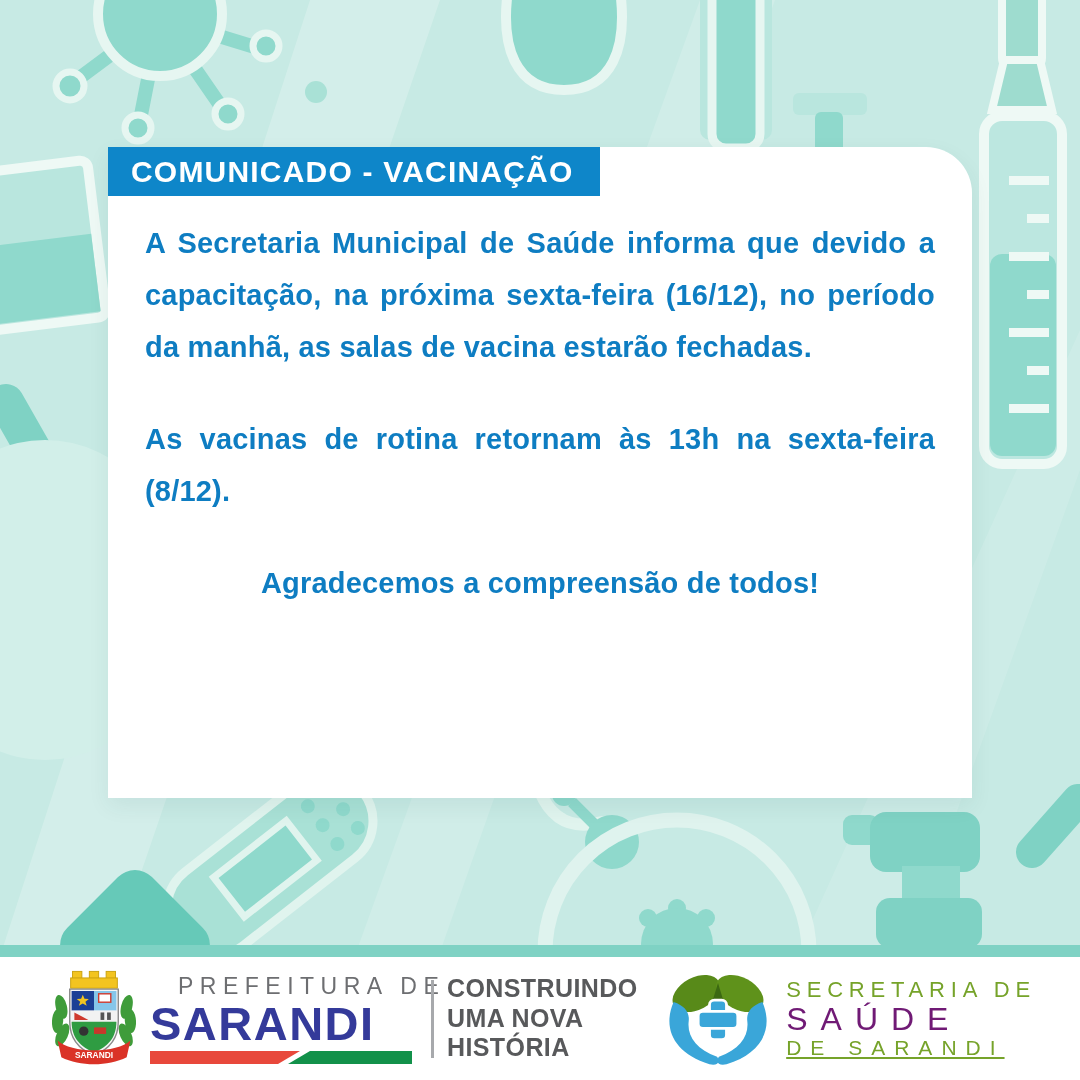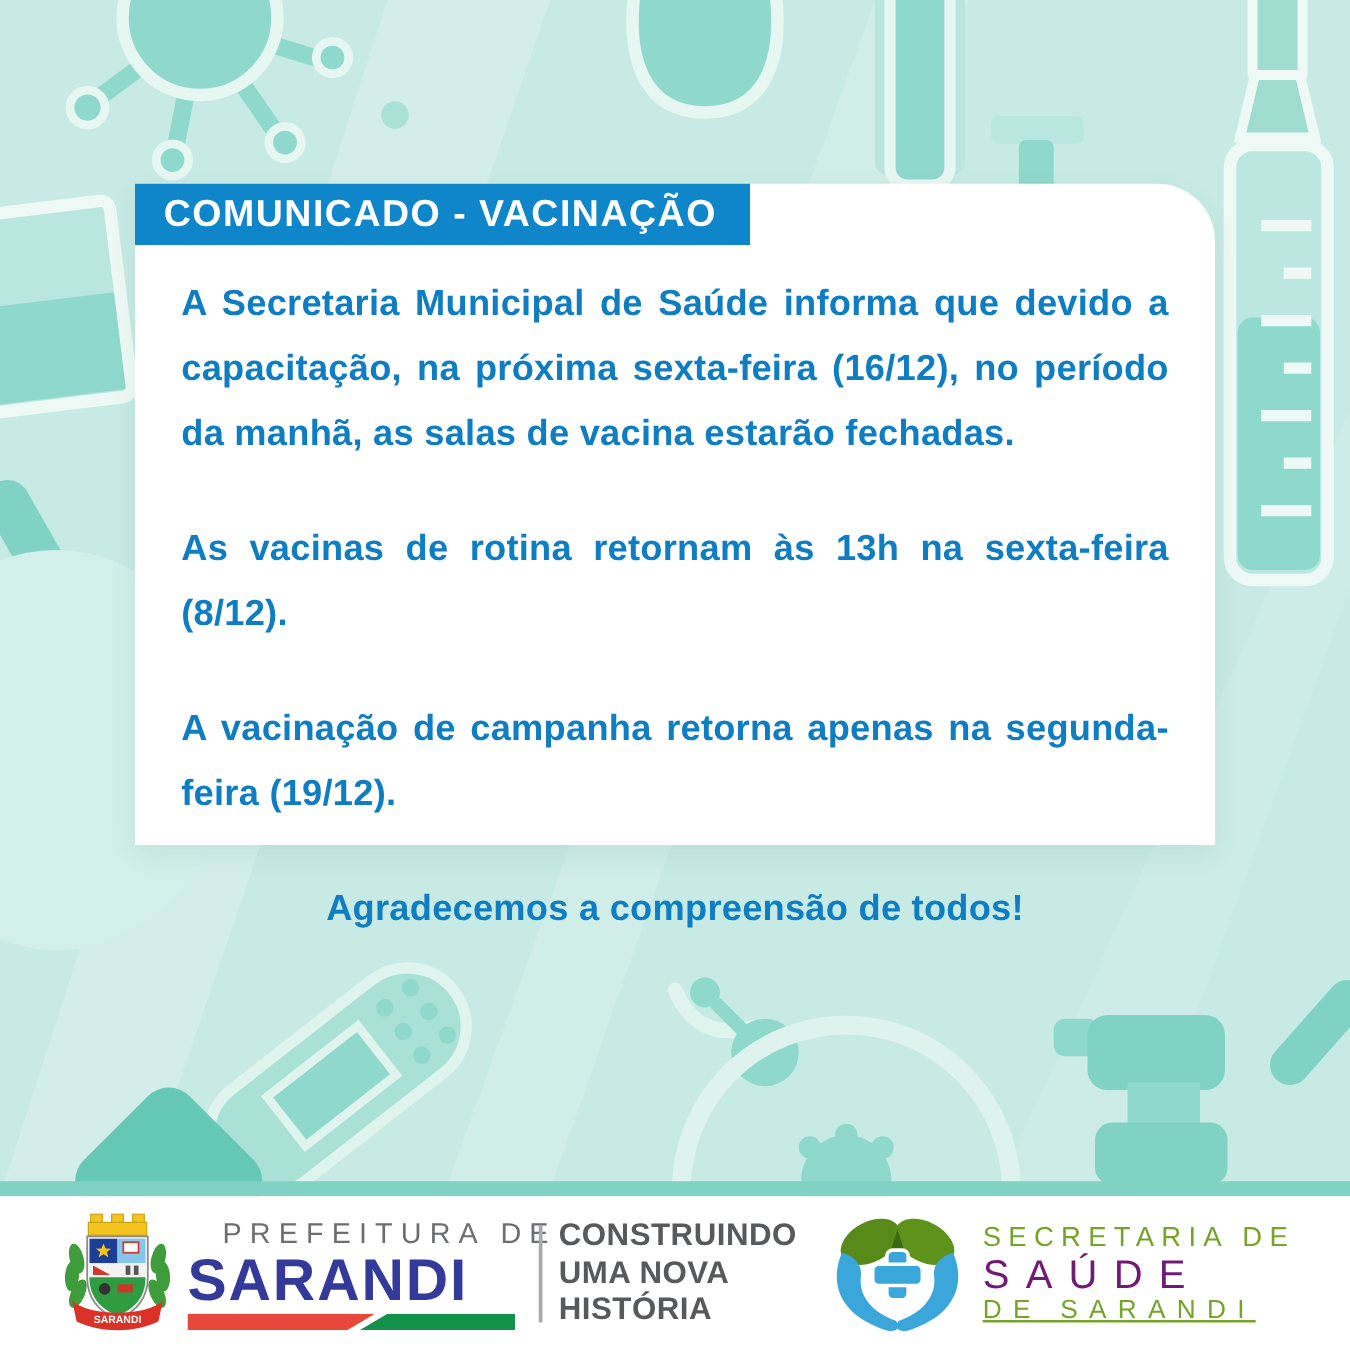--- a/index.html
+++ b/index.html
@@ -3,21 +3,21 @@
 <meta charset="utf-8">
 <style>
   html,body{margin:0;padding:0;background:#e8e8e8;}
   .canvas{
     position:relative;width:1080px;height:1080px;overflow:hidden;
     background:#c7eae4;font-family:"Liberation Sans",sans-serif;
   }
   .bg-decor{position:absolute;inset:0;}
   
   .card{
-    position:absolute;left:108px;top:147px;width:864px;height:529px;
+    position:absolute;left:108px;top:147px;width:864px;height:651px;
     background:#ffffff;border-radius:0 46px 0 0;
     box-shadow:0 8px 22px rgba(0,70,70,0.07);
   }
   .badge{
     position:absolute;left:0;top:0;width:492px;height:49px;
     background:#0e86c9;color:#ffffff;font-weight:bold;font-size:30px;
     line-height:49px;letter-spacing:1.2px;padding-left:23px;box-sizing:border-box;
     white-space:nowrap;
   }
   .card-text{
@@ -149,21 +149,20 @@
       <rect x="902" y="866" width="58" height="44" fill="#8fd9cc"></rect>
       <rect x="876" y="898" width="106" height="50" rx="14" fill="#7fd2c4"></rect>
     </g>
   </svg>
 
   <div class="card">
     <div class="badge">COMUNICADO - VACINAÇÃO</div>
     <div class="card-text">
       <p>A Secretaria Municipal de Saúde informa que devido a capacitação, na próxima sexta-feira (16/12), no período da manhã, as salas de vacina estarão fechadas.</p>
       <p>As vacinas de rotina retornam às 13h na sexta-feira (8/12).</p>
-      <p>A vacinação de campanha retorna apenas na segunda-feira (19/12).</p>
       <p>Agradecemos a compreensão de todos!</p>
     </div>
   </div>
 
   <div class="teal-strip"></div>
 
   <div class="footer">
 
     <div class="cluster">
       <svg width="84" height="100" viewBox="0 0 90 106">

